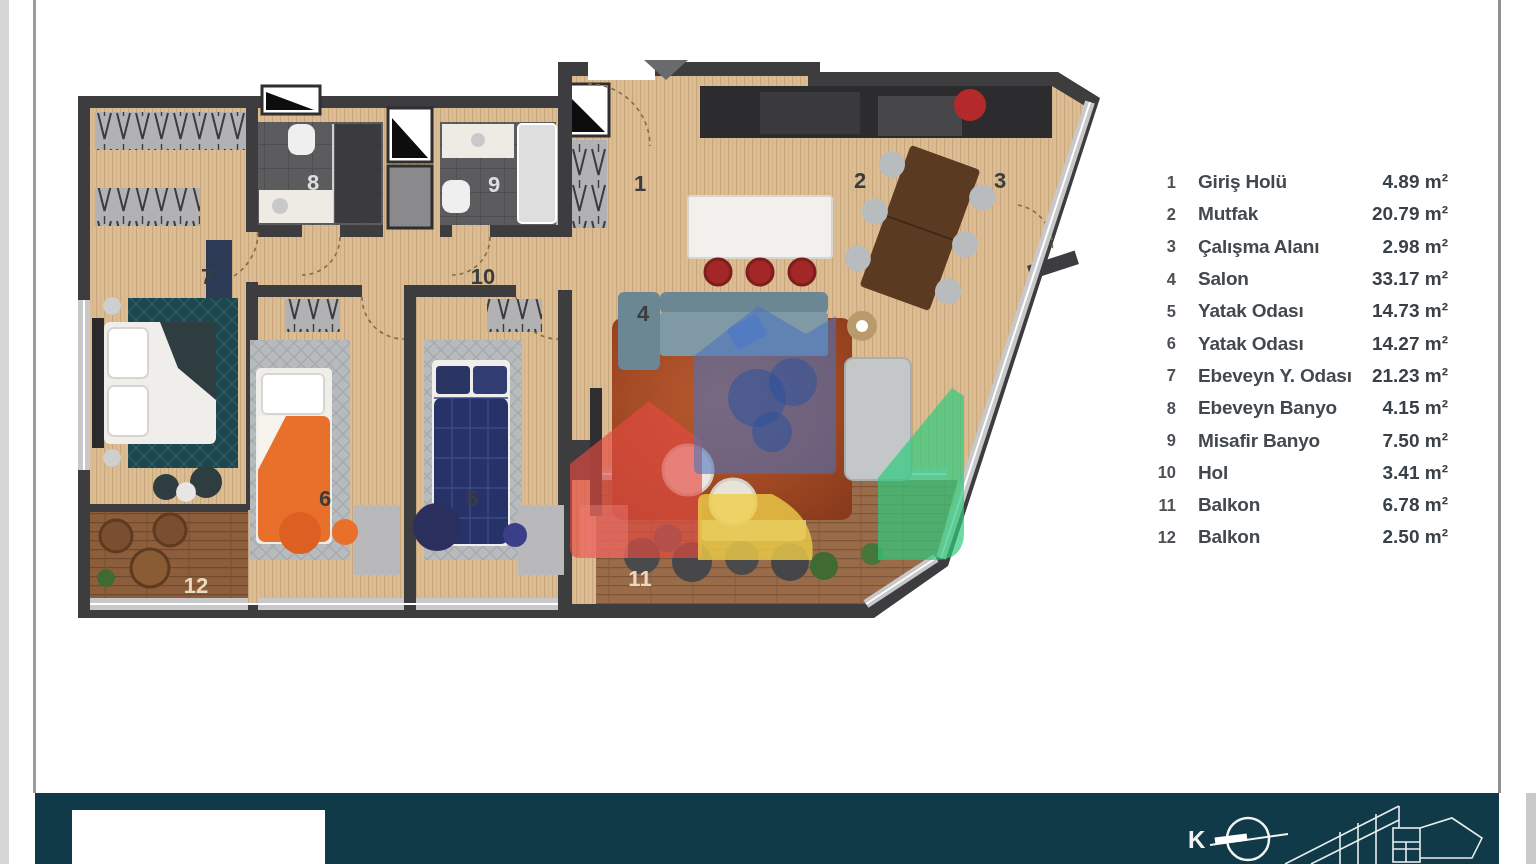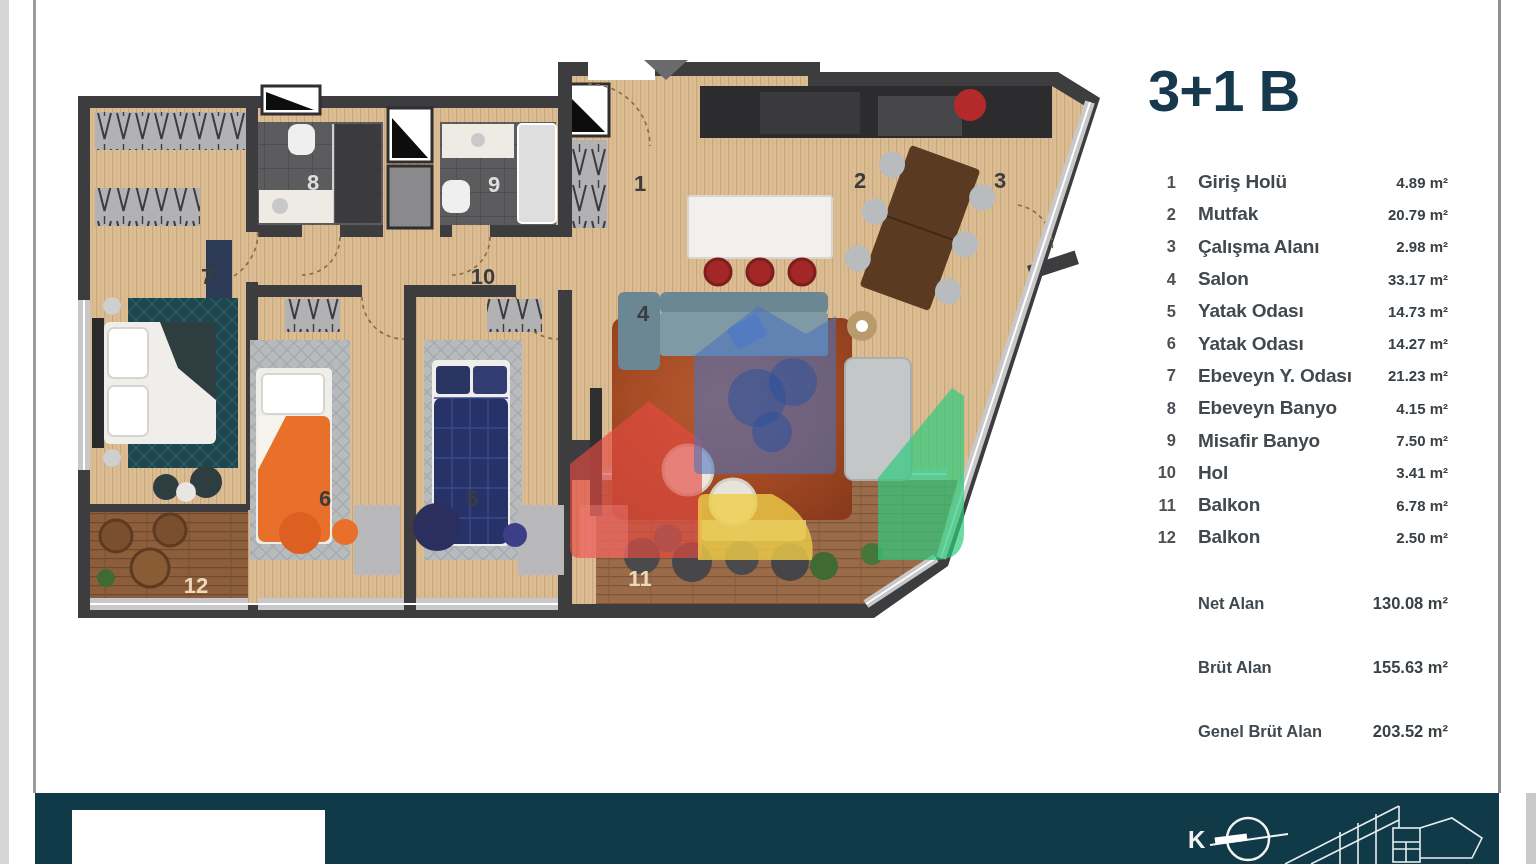--- a/index.html
+++ b/index.html
@@ -11,21 +11,21 @@
   .edge-strip-br{position:absolute;left:1526px;top:793px;width:10px;height:71px;background:#c9c9c9;}
 
   .plan-svg{position:absolute;left:0;top:0;}
 
   .legend-title{position:absolute;left:1148px;top:57px;font-size:58px;font-weight:700;
                 color:#17394e;letter-spacing:-1px;}
   .legend-rows{position:absolute;left:1152px;top:166px;width:296px;}
   .lrow{display:grid;grid-template-columns:24px 1fr 96px;height:32.3px;align-items:center;}
   .lnum{text-align:right;color:#4b5156;font-weight:700;font-size:16.5px;}
   .lname{padding-left:22px;color:#42494e;font-weight:700;font-size:19px;letter-spacing:-0.2px;}
-  .larea{text-align:right;color:#3a4146;font-weight:700;font-size:15px;}
+  .larea{text-align:right;color:#3a4146;font-weight:700;font-size:19px;}
   .totals{position:absolute;left:1152px;top:571px;width:296px;}
   .trow{display:grid;grid-template-columns:1fr 110px;height:64px;align-items:center;}
   .tlabel{padding-left:46px;color:#42494e;font-weight:700;font-size:16.5px;}
   .tvalue{text-align:right;color:#3a4146;font-weight:700;font-size:16.5px;}
 
   .footer-bar{position:absolute;left:35px;top:793px;width:1464px;height:71px;background:#113a48;}
   .footer-whitebox{position:absolute;left:37px;top:17px;width:253px;height:54px;background:#ffffff;}
   .footer-svg{position:absolute;left:0;top:0;}
 </style>
 </head>
@@ -280,21 +280,20 @@
       <path d="M580,505 L628,505 L628,558 L580,558 Z" fill="#f2837c" fill-opacity="0.4"></path>
       <path d="M694,468 Q694,474 700,474 L830,474 Q836,474 836,468 L836,316 L806,334 L758,306 L694,356 Z" fill="#4a74be" fill-opacity="0.58"></path>
       <circle cx="757" cy="398" r="29" fill="#274f9e" fill-opacity="0.5"></circle>
       <circle cx="793" cy="382" r="24" fill="#274f9e" fill-opacity="0.5"></circle>
       <circle cx="772" cy="432" r="20" fill="#274f9e" fill-opacity="0.5"></circle>
       <path d="M878,560 L878,478 L952,388 L964,396 L964,532 Q964,560 936,560 Z" fill="#2fcb7d" fill-opacity="0.7"></path>
       <path d="M698,560 L698,502 Q698,494 706,494 L772,494 Q818,518 812,560 Z" fill="#eecd49" fill-opacity="0.8"></path>
     </g>
   </svg>
 
-  <div class="legend-title">3+1 B</div>
 
   <div class="legend-rows">
     <div class="lrow">
         <span class="lnum">1</span>
         <span class="lname">Giriş Holü</span>
         <span class="larea">4.89 m²</span>
       </div>
     <div class="lrow">
         <span class="lnum">2</span>
         <span class="lname">Mutfak</span>
@@ -345,34 +344,20 @@
         <span class="lname">Balkon</span>
         <span class="larea">6.78 m²</span>
       </div>
     <div class="lrow">
         <span class="lnum">12</span>
         <span class="lname">Balkon</span>
         <span class="larea">2.50 m²</span>
       </div>
   </div>
 
-  <div class="totals">
-    <div class="trow">
-        <span class="tlabel">Net Alan</span>
-        <span class="tvalue">130.08 m²</span>
-      </div>
-    <div class="trow">
-        <span class="tlabel">Brüt Alan</span>
-        <span class="tvalue">155.63 m²</span>
-      </div>
-    <div class="trow">
-        <span class="tlabel">Genel Brüt Alan</span>
-        <span class="tvalue">203.52 m²</span>
-      </div>
-  </div>
 
   <div class="footer-bar">
     <div class="footer-whitebox"></div>
     <svg class="footer-svg" width="1464" height="71" viewBox="0 0 1464 71">
       <g>
         <text x="1153" y="55" fill="#f2f2f2" font-family="Liberation Sans, sans-serif" font-size="24" font-weight="700">K</text>
         <circle cx="1213" cy="46" r="21" fill="none" stroke="#f2f2f2" stroke-width="2.5"></circle>
         <line x1="1175" y1="52" x2="1253" y2="41" stroke="#f2f2f2" stroke-width="2"></line>
         <line x1="1180" y1="48" x2="1212" y2="44" stroke="#ffffff" stroke-width="7"></line>
       </g>

